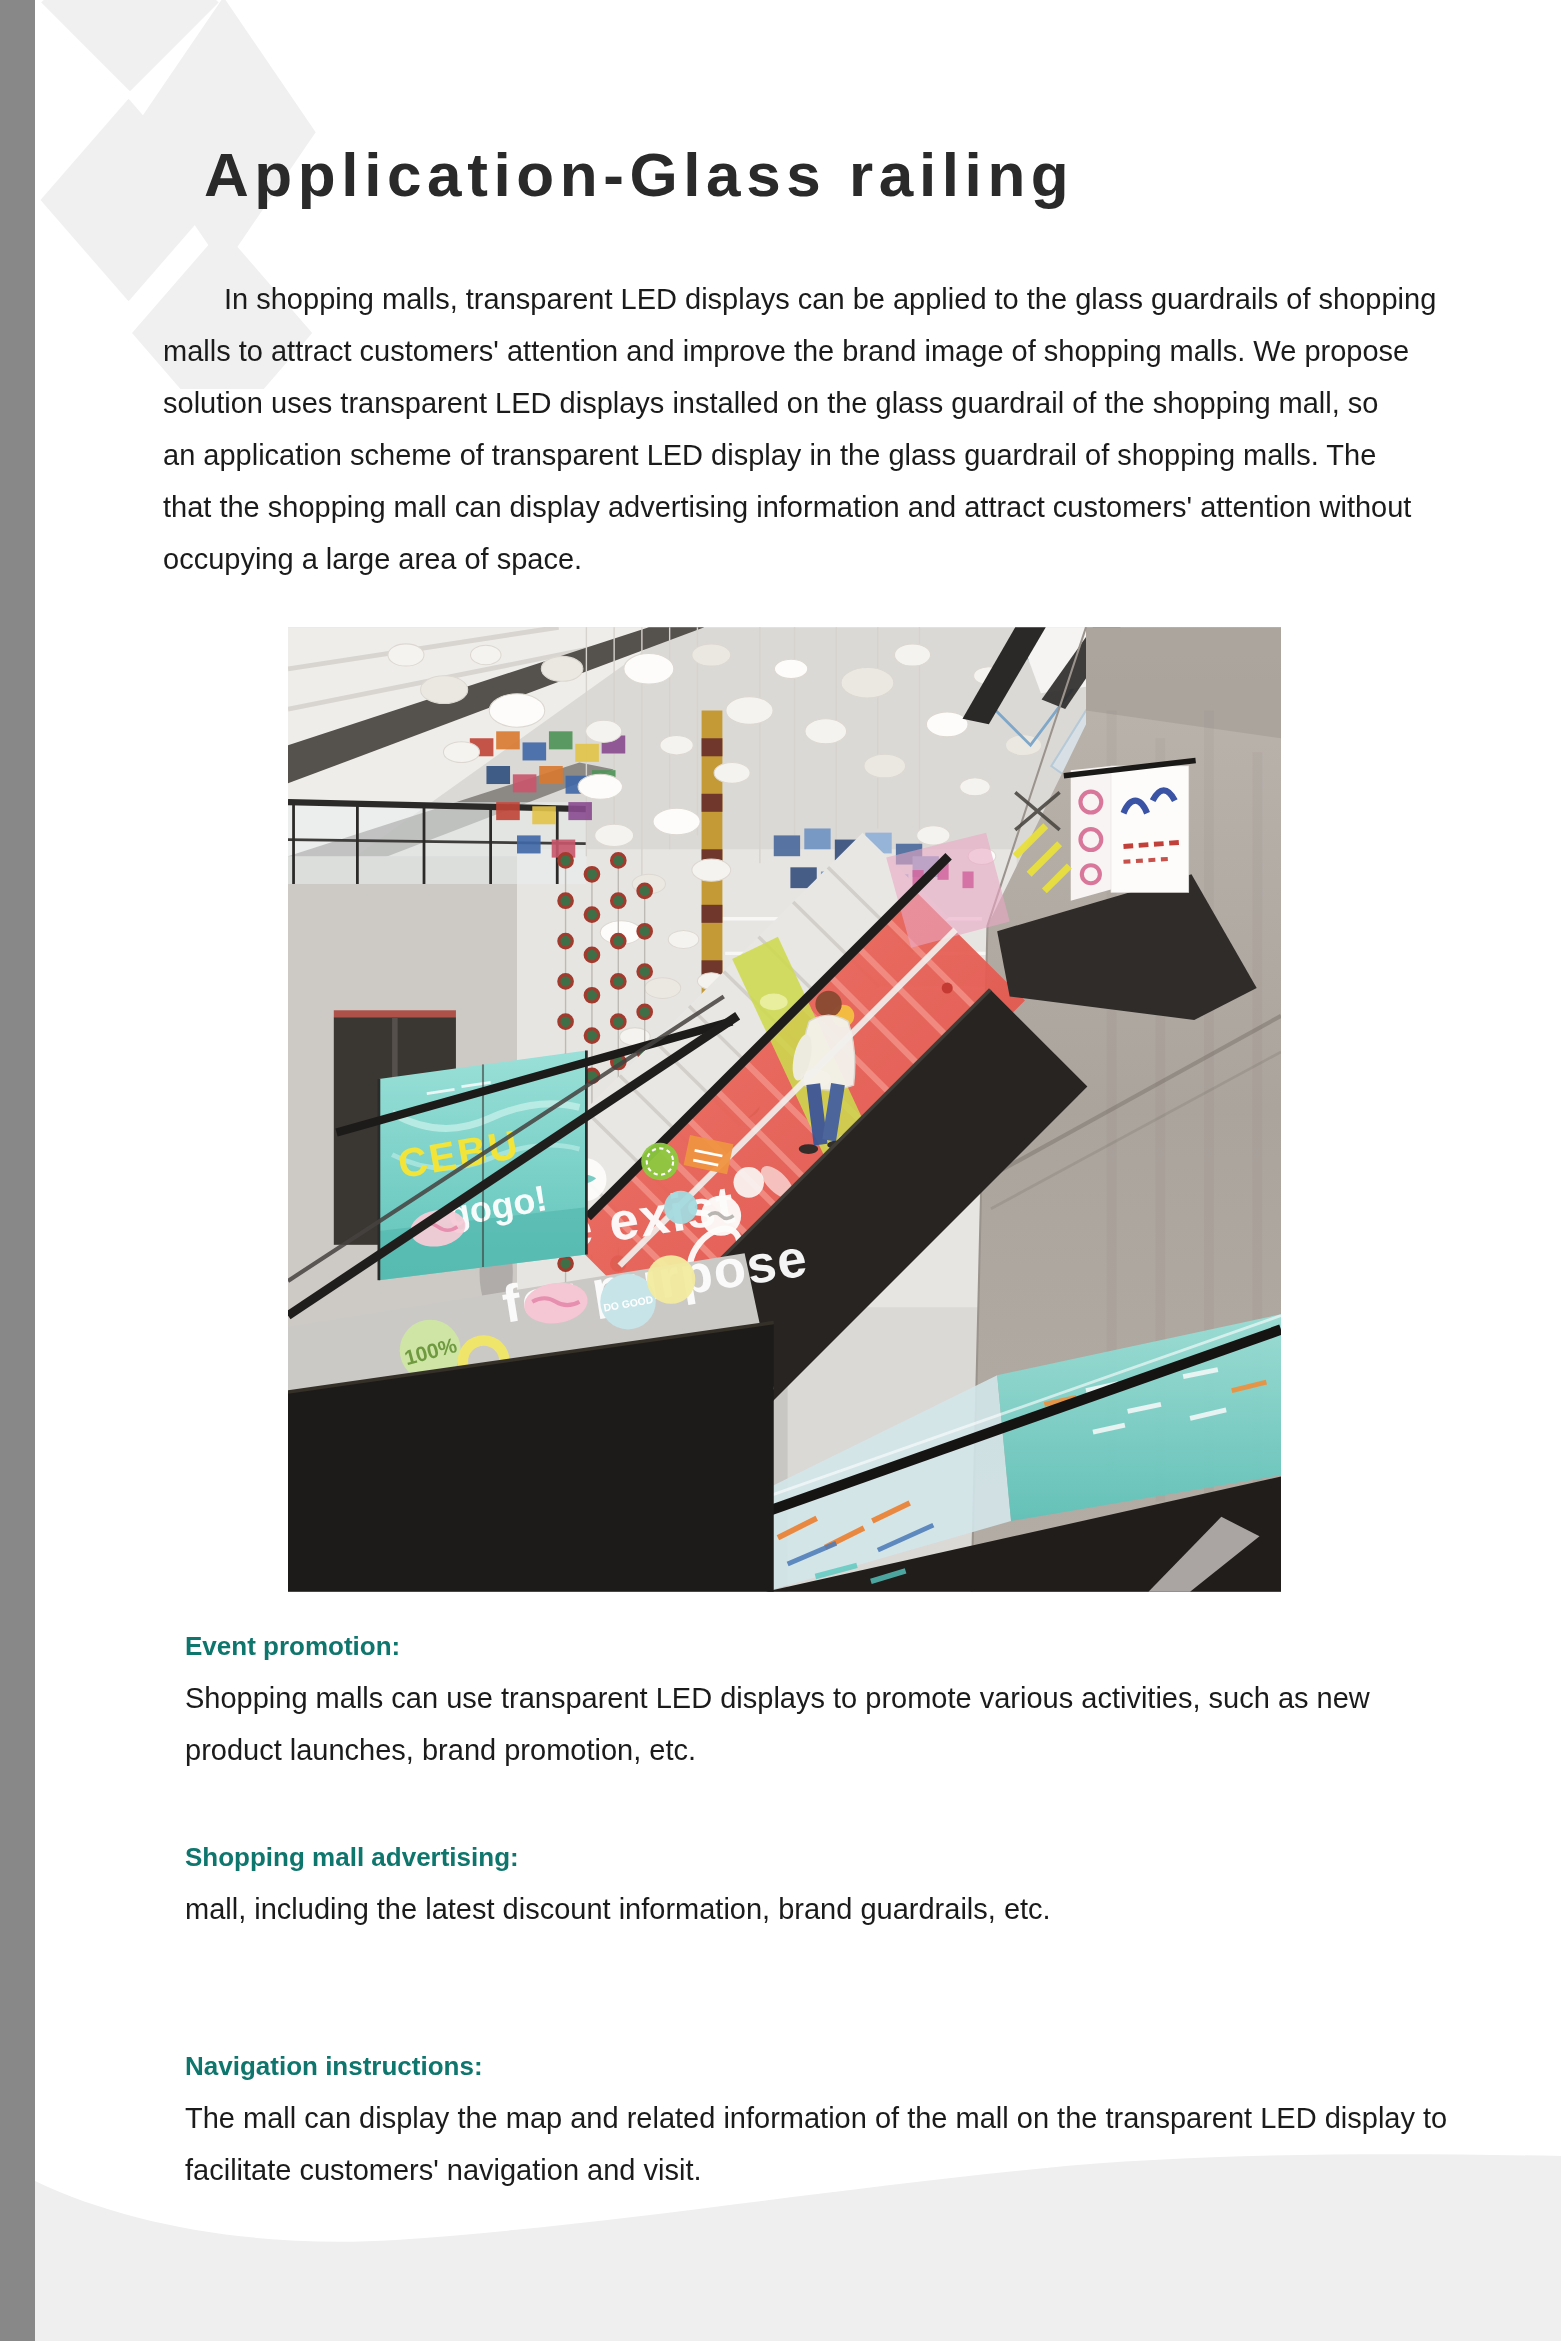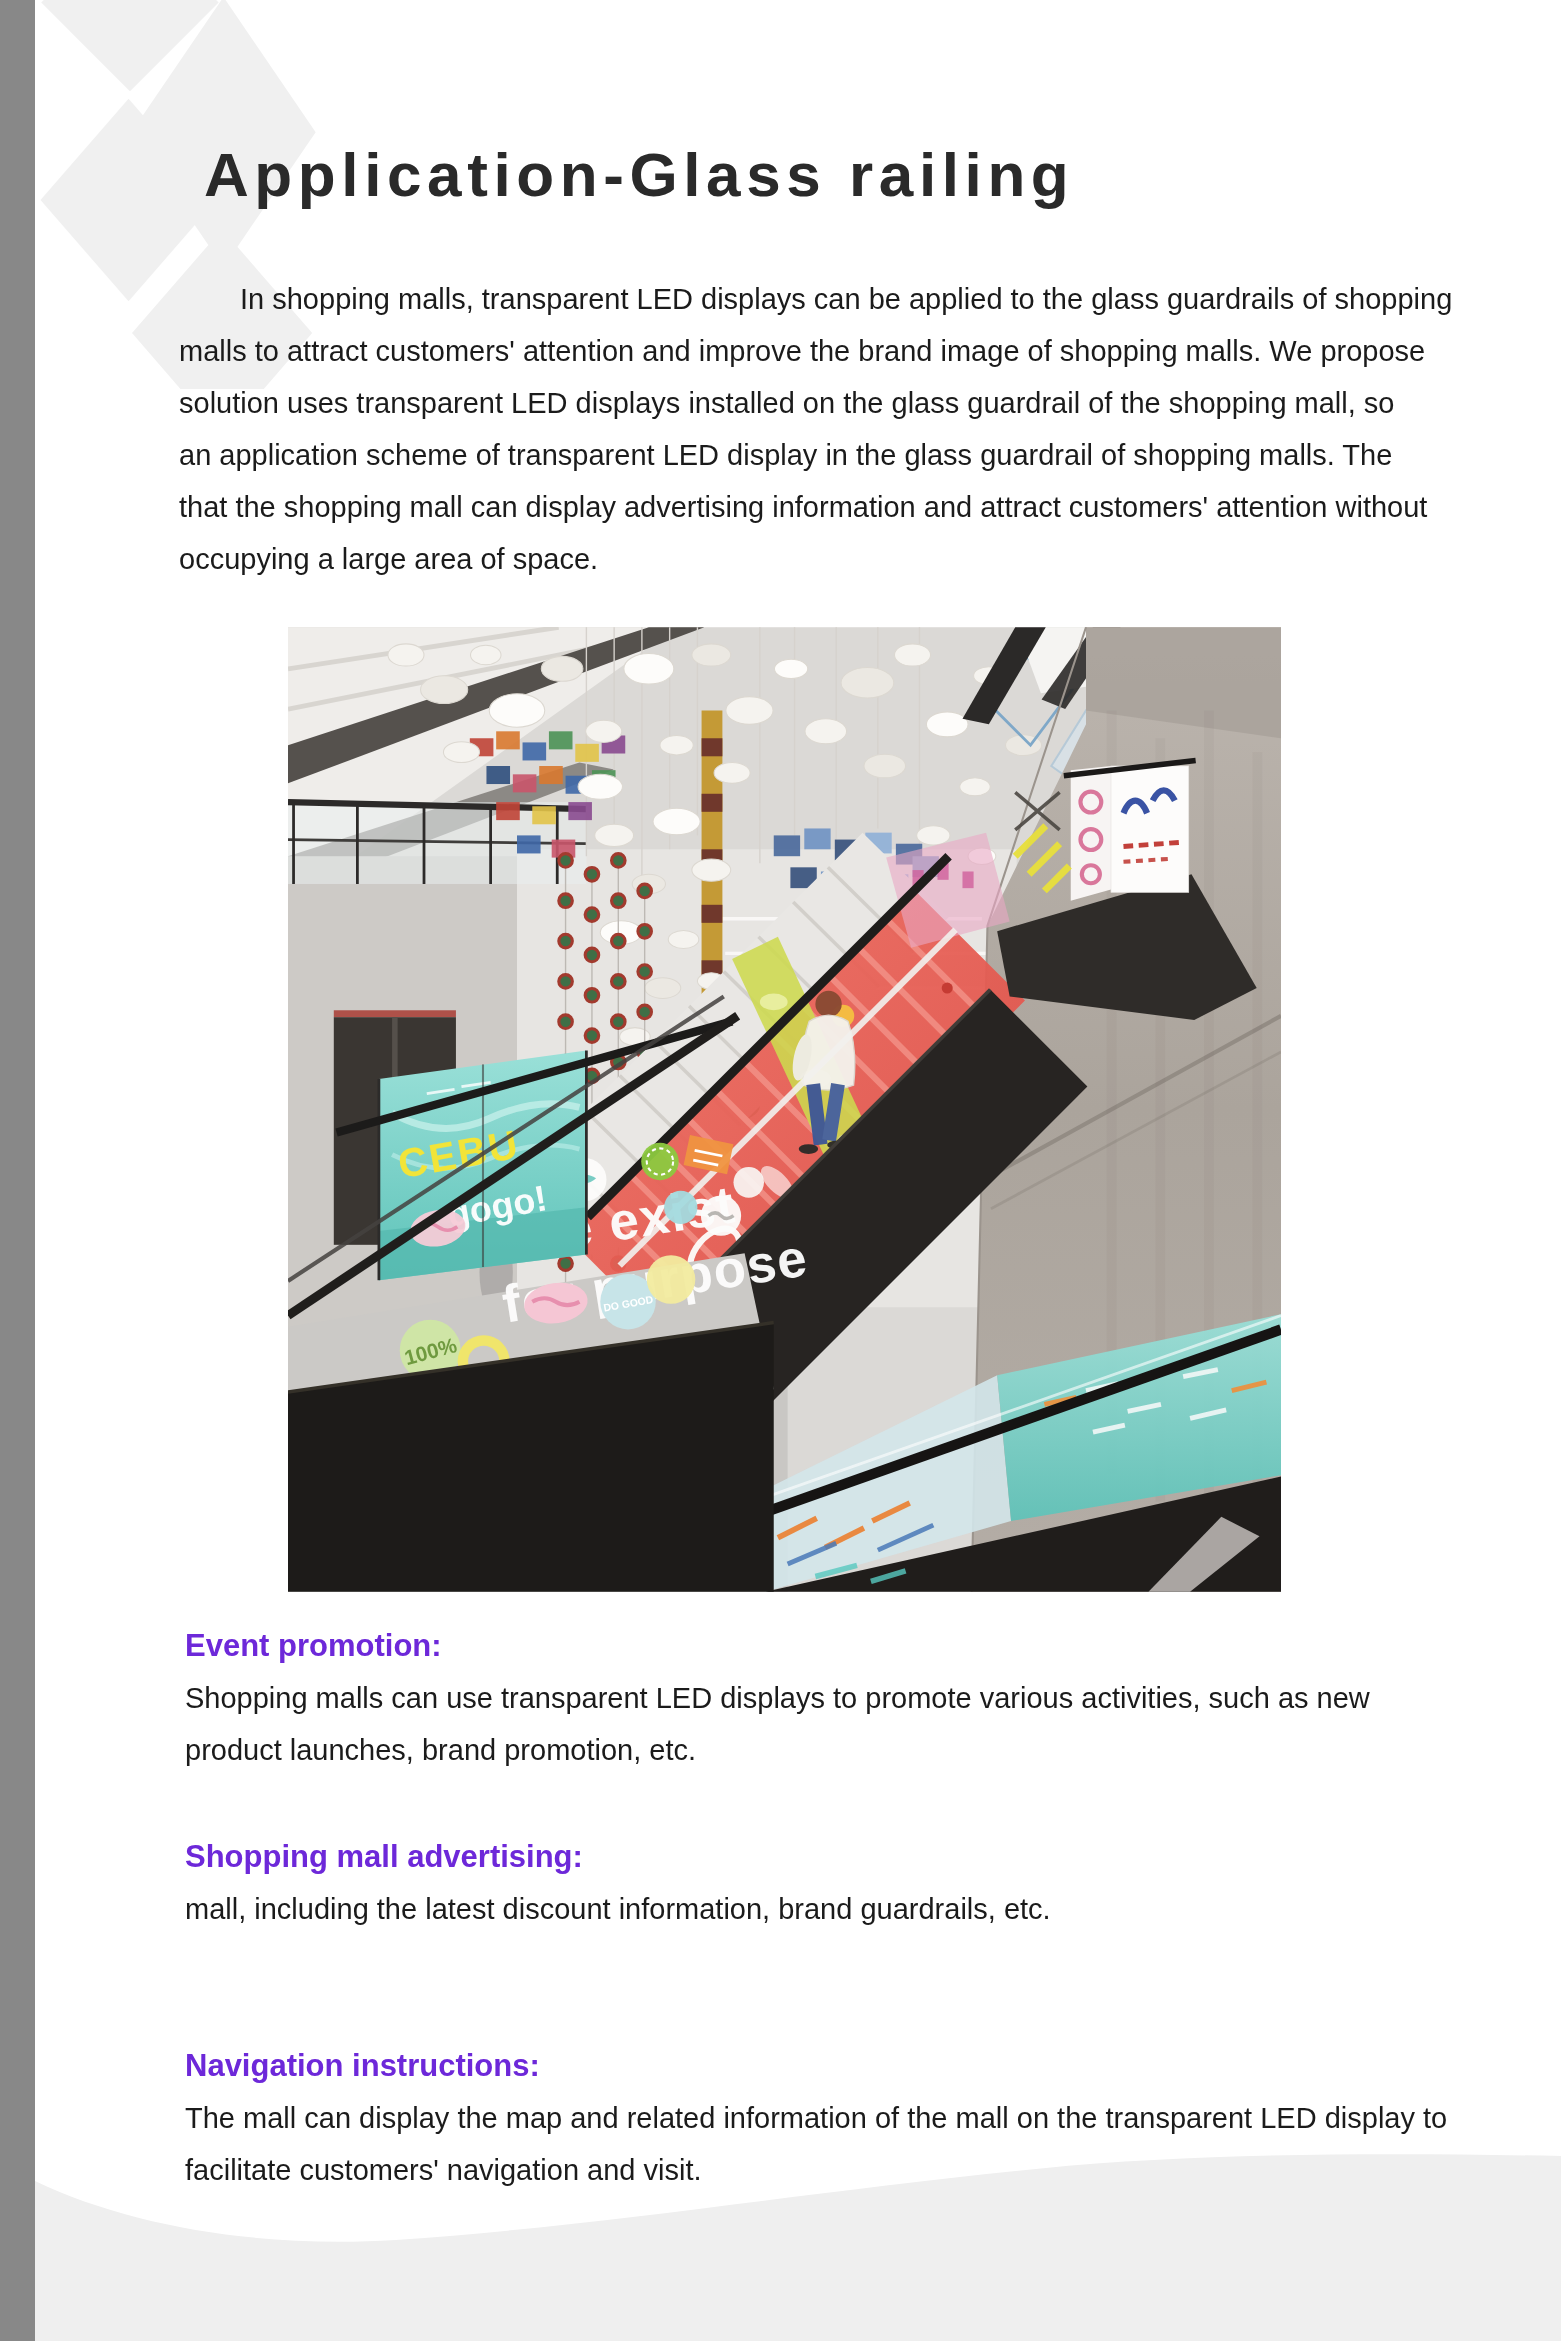--- a/index.html
+++ b/index.html
@@ -6,28 +6,28 @@
   .page{
     position:relative;width:1561px;height:2342px;background:#ffffff;
     font-family:"Liberation Sans", sans-serif;overflow:hidden;margin-left:35px;
   }
   .decor-diamonds{position:absolute;left:0;top:0;}
   .page-title{
     position:absolute;left:169px;top:139px;
     font-size:62px;font-weight:700;letter-spacing:5.6px;color:#2a2a2a;white-space:nowrap;
   }
   .intro{
-    position:absolute;left:144px;top:273px;width:1259px;
+    position:absolute;left:128px;top:273px;width:1259px;
     font-size:29px;line-height:52px;color:#1b1b1b;
   }
   .intro .line{white-space:nowrap;}
   .intro .indent{text-indent:61px;}
   .photo-wrap{position:absolute;left:253px;top:627px;width:993px;height:965px;}
   .section{position:absolute;left:150px;width:1259px;color:#1b1b1b;}
-  .section .heading{font-size:31px;font-weight:700;line-height:52px;color:#6d28d9;}
+  .section .heading{font-size:26px;font-weight:700;line-height:52px;color:#0f766e;}
   .section .line{font-size:29px;line-height:52px;white-space:nowrap;}
   .s1{top:1620px;} .s2{top:1831px;} .s3{top:2040px;}
   .wave{position:absolute;left:0;top:2151px;}
   svg text{font-family:"Liberation Sans", sans-serif;}
 </style>
 </head>
 <body>
 
 <div class="page">
 

